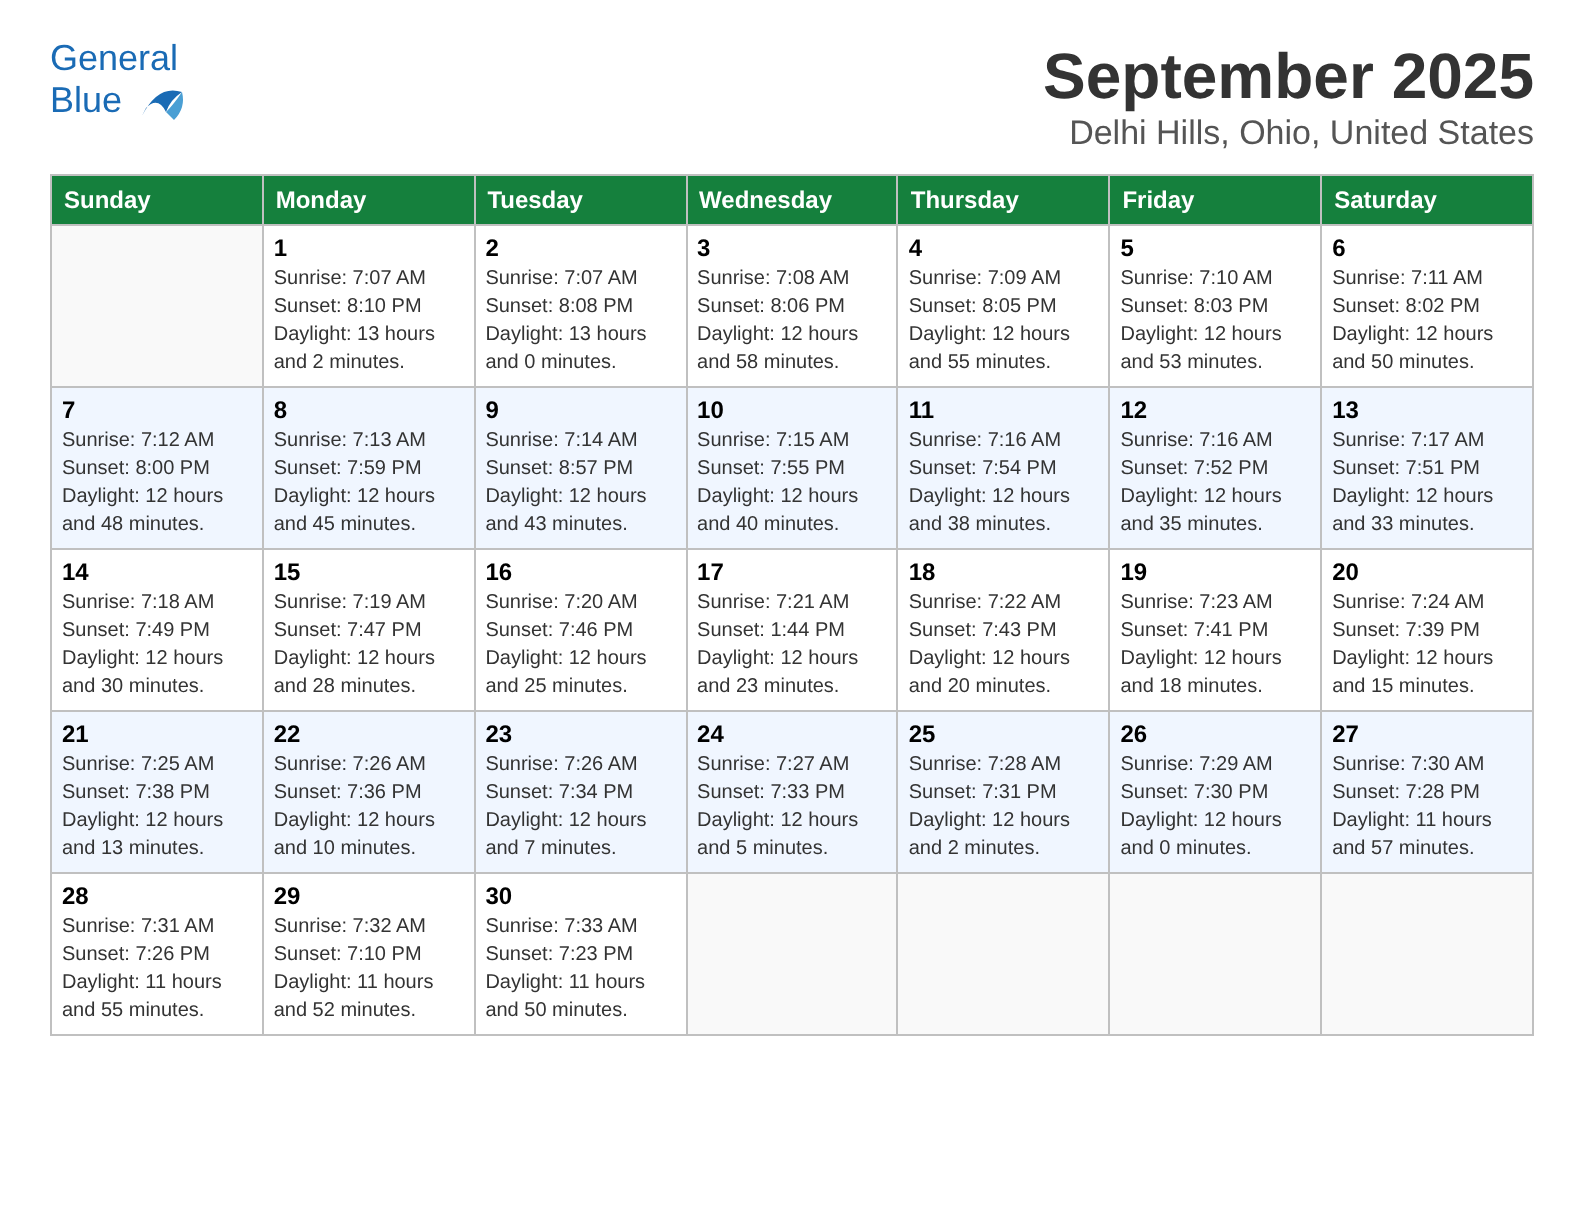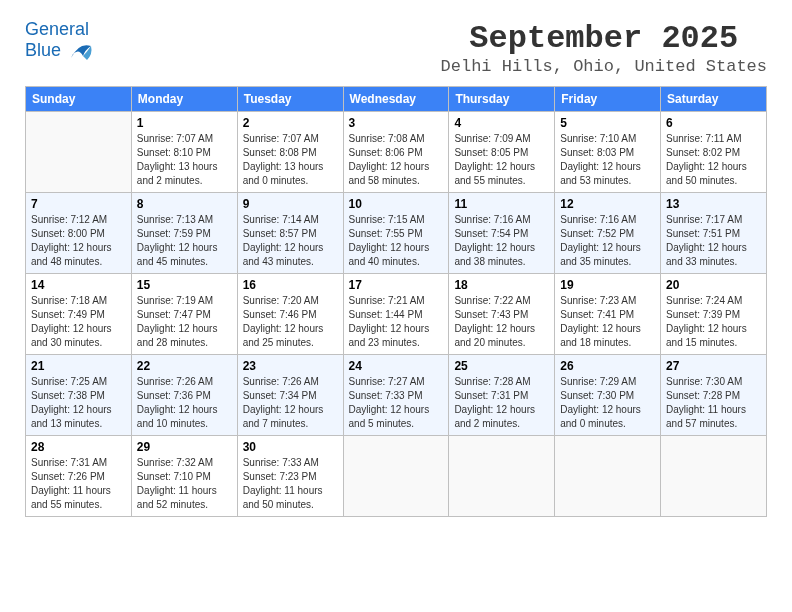--- a/index.html
+++ b/index.html
@@ -24,39 +24,38 @@
     .logo-text {
       font-size: 18px;
       font-weight: normal;
       color: #333;
       line-height: 1.1;
     }
     .logo-text span {
       color: #1a6bb5;
     }
     .title-block {
-      text-align: center;
-      font-family: Liberation Mono, monospace;
+      text-align: right;
     }
     .month-title {
       font-size: 32px;
       font-weight: bold;
       color: #333;
     }
     .location {
       font-size: 17px;
       color: #555;
     }
     table {
       width: 100%;
       border-collapse: collapse;
       font-size: 11px;
     }
     thead tr th {
-      background-color: #3b82f6;
+      background-color: #15803d;
       color: #fff;
       text-align: left;
       padding: 5px 6px;
       font-size: 12px;
       font-weight: bold;
       border: 1px solid #c0c0c0;
     }
     tbody tr td {
       border: 1px solid #c0c0c0;
       vertical-align: top;

